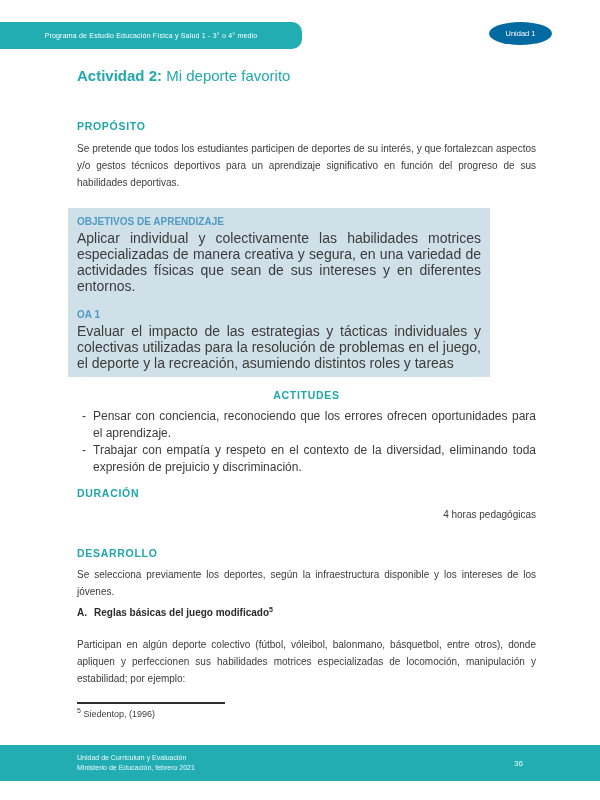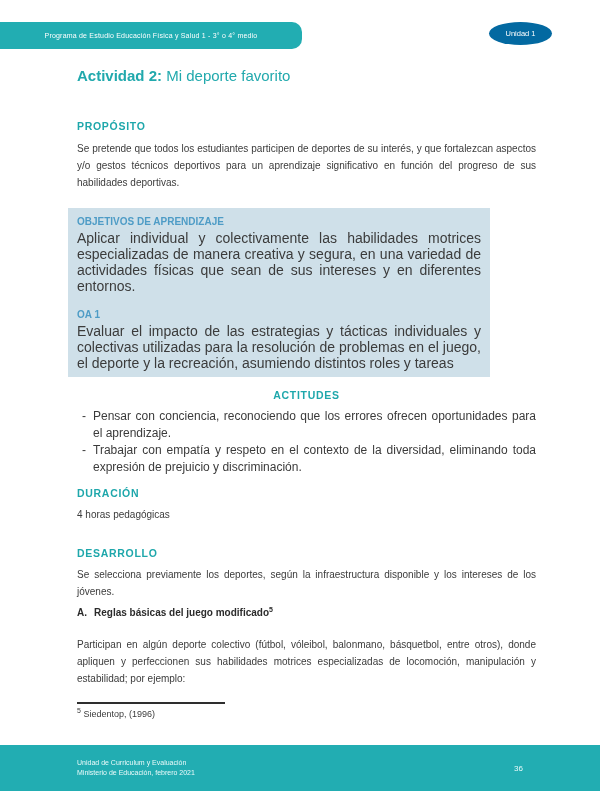--- a/index.html
+++ b/index.html
@@ -110,21 +110,21 @@
     color: #3b3b3b;
   }
   .dash-list li::before {
     content: "-";
     position: absolute;
     left: 5px;
   }
   
   .mt-actitudes { margin-top: 12px; text-align: center; }
   .mt-duracion  { margin-top: 11px; }
-  .mt-duracion-p { margin-top: 6px; text-align: left; }
+  .mt-duracion-p { margin-top: 6px; text-align: right; }
   .mt-desarrollo { margin-top: 24px; }
   .mt-intro { margin-top: 6px; }
   .a-head {
     margin: 6px 0 0 0;
     font-size: 10px;
     line-height: 14px;
     font-weight: bold;
     color: #2b2b2b;
   }
   .a-head .a-label { padding-right: 7px; }
@@ -142,21 +142,21 @@
     margin-bottom: 5px;
   }
   .fn-text {
     font-size: 9px;
     color: #3b3b3b;
   }
   
   .footer-bar {
     position: absolute;
     left: 0; top: 745px;
-    width: 600px; height: 46px;
+    width: 600px; height: 36px;
     background: #22adb2;
     box-sizing: border-box;
     padding: 0 77px;
     display: flex;
     align-items: center;
     justify-content: space-between;
     color: #eafafa;
   }
   .footer-left { font-size: 7px; line-height: 10px; }
   .footer-page { font-size: 8px; }

